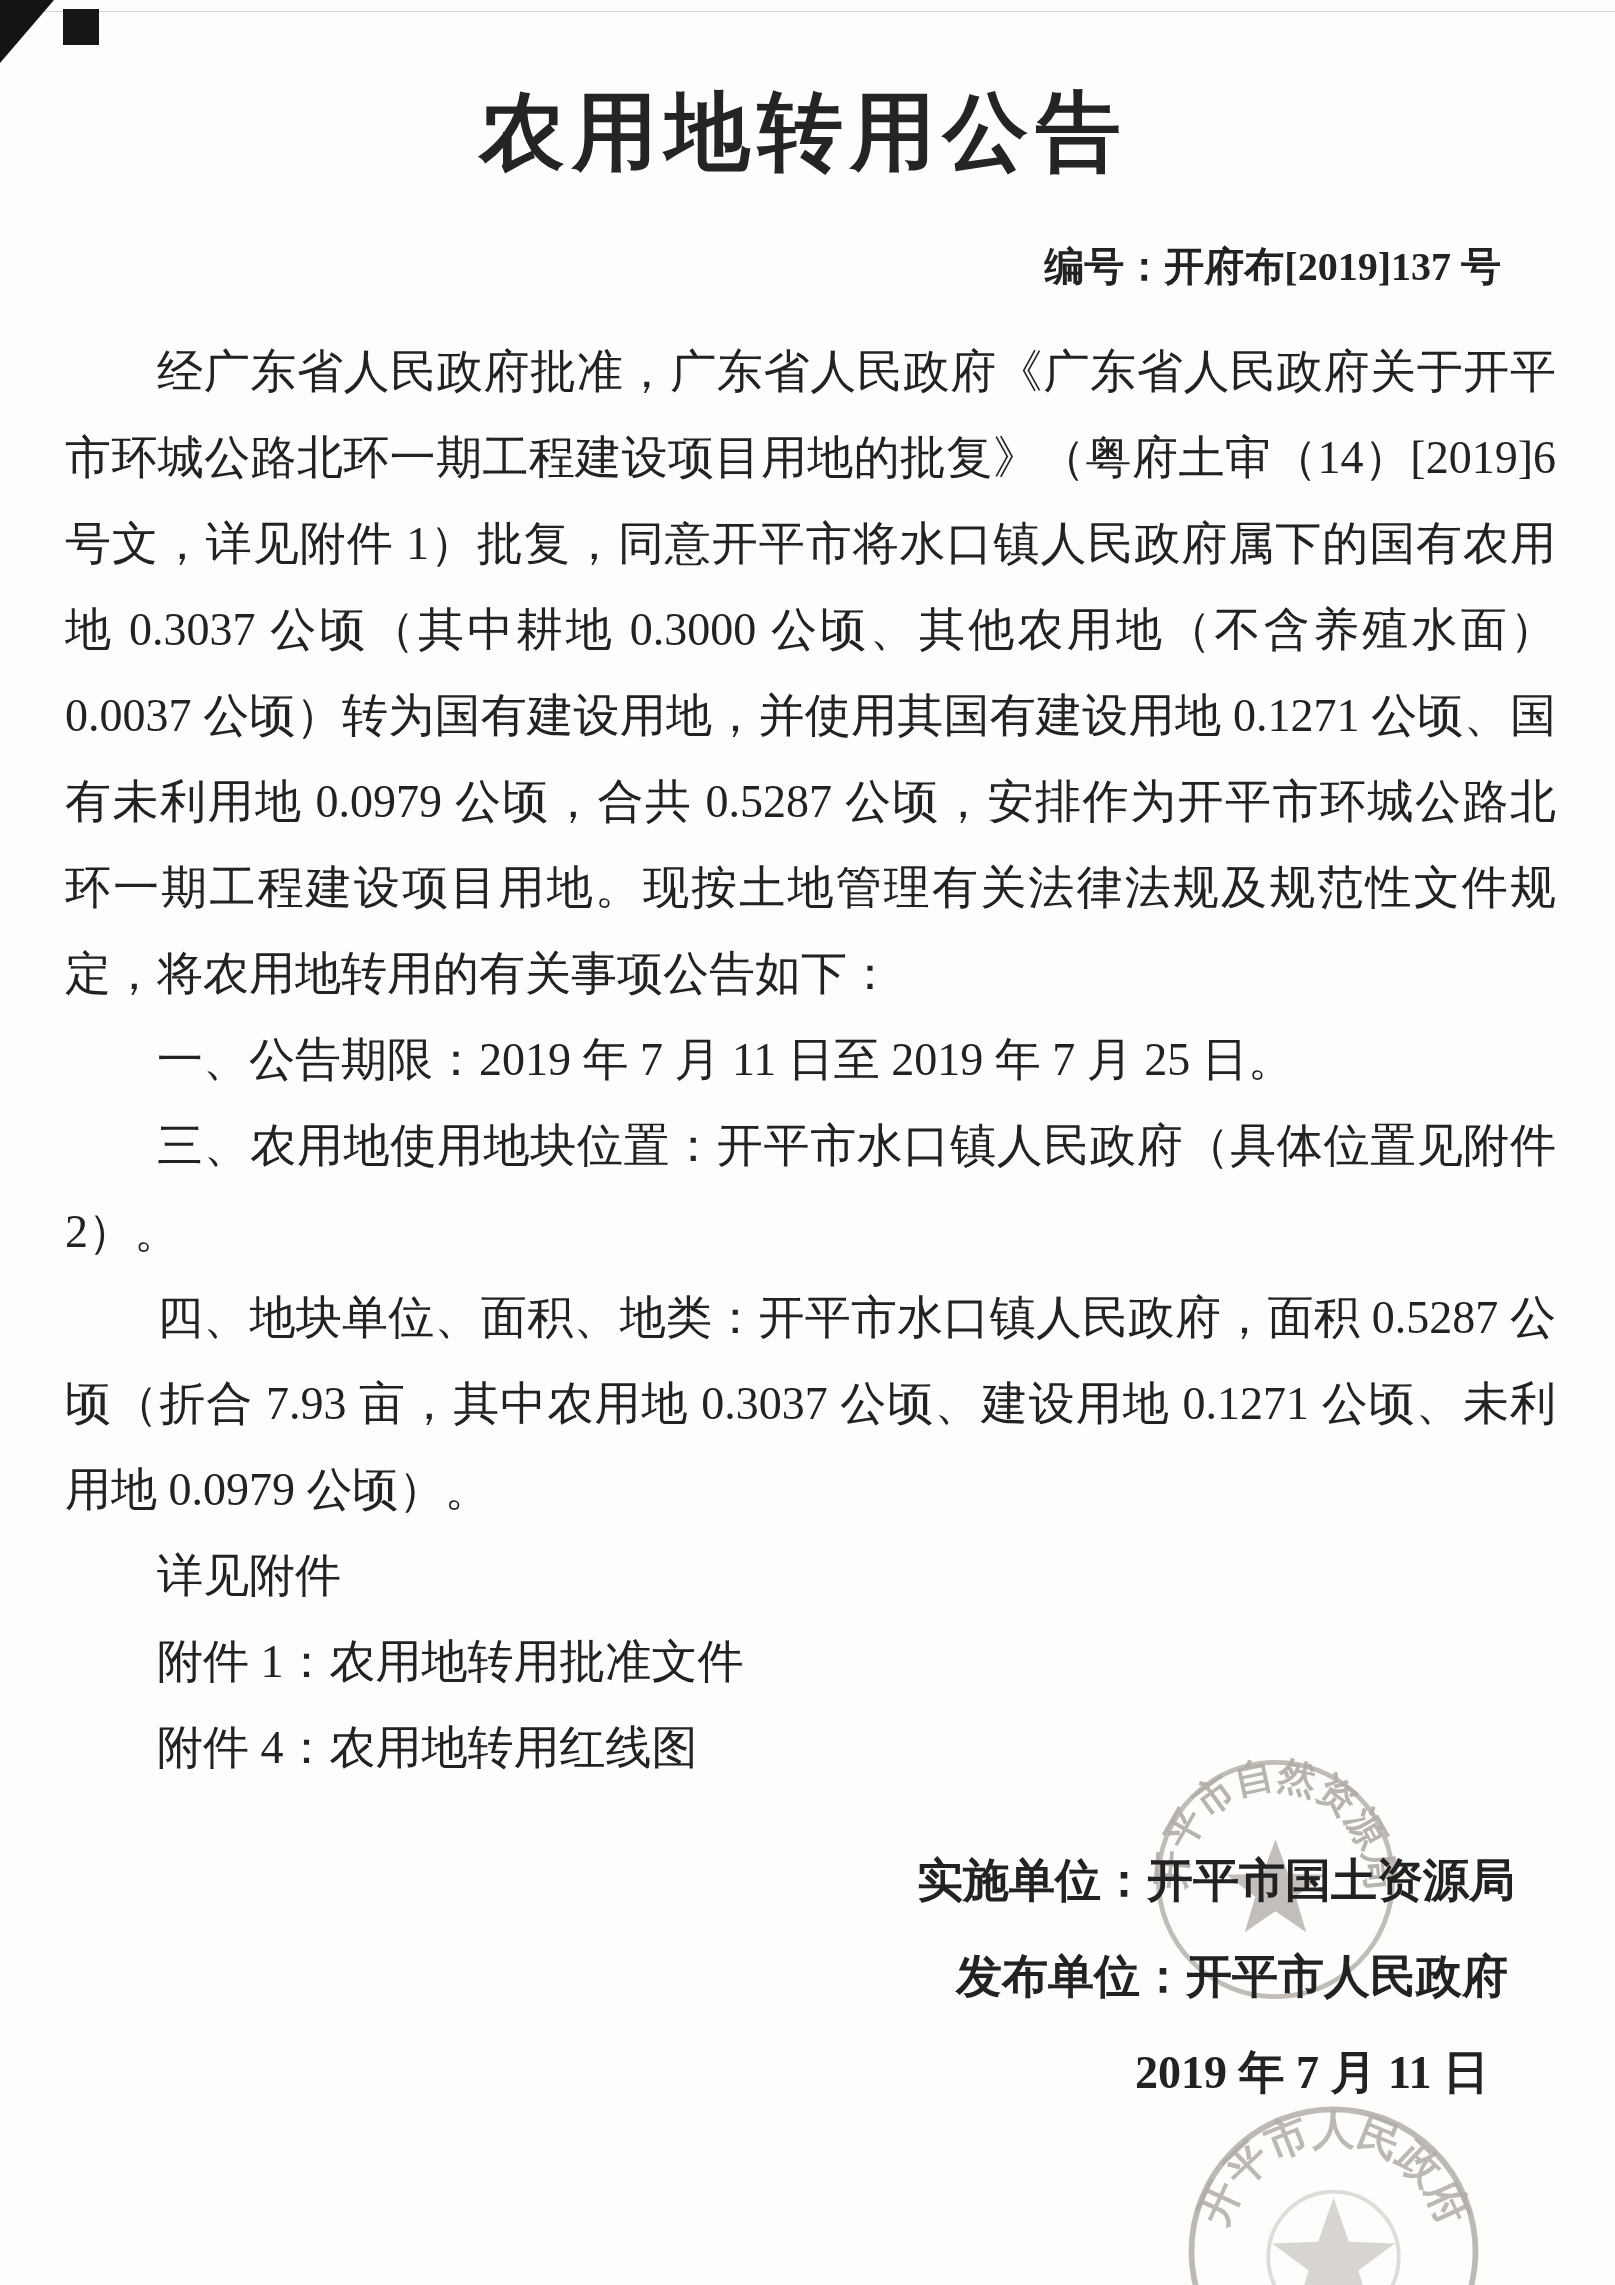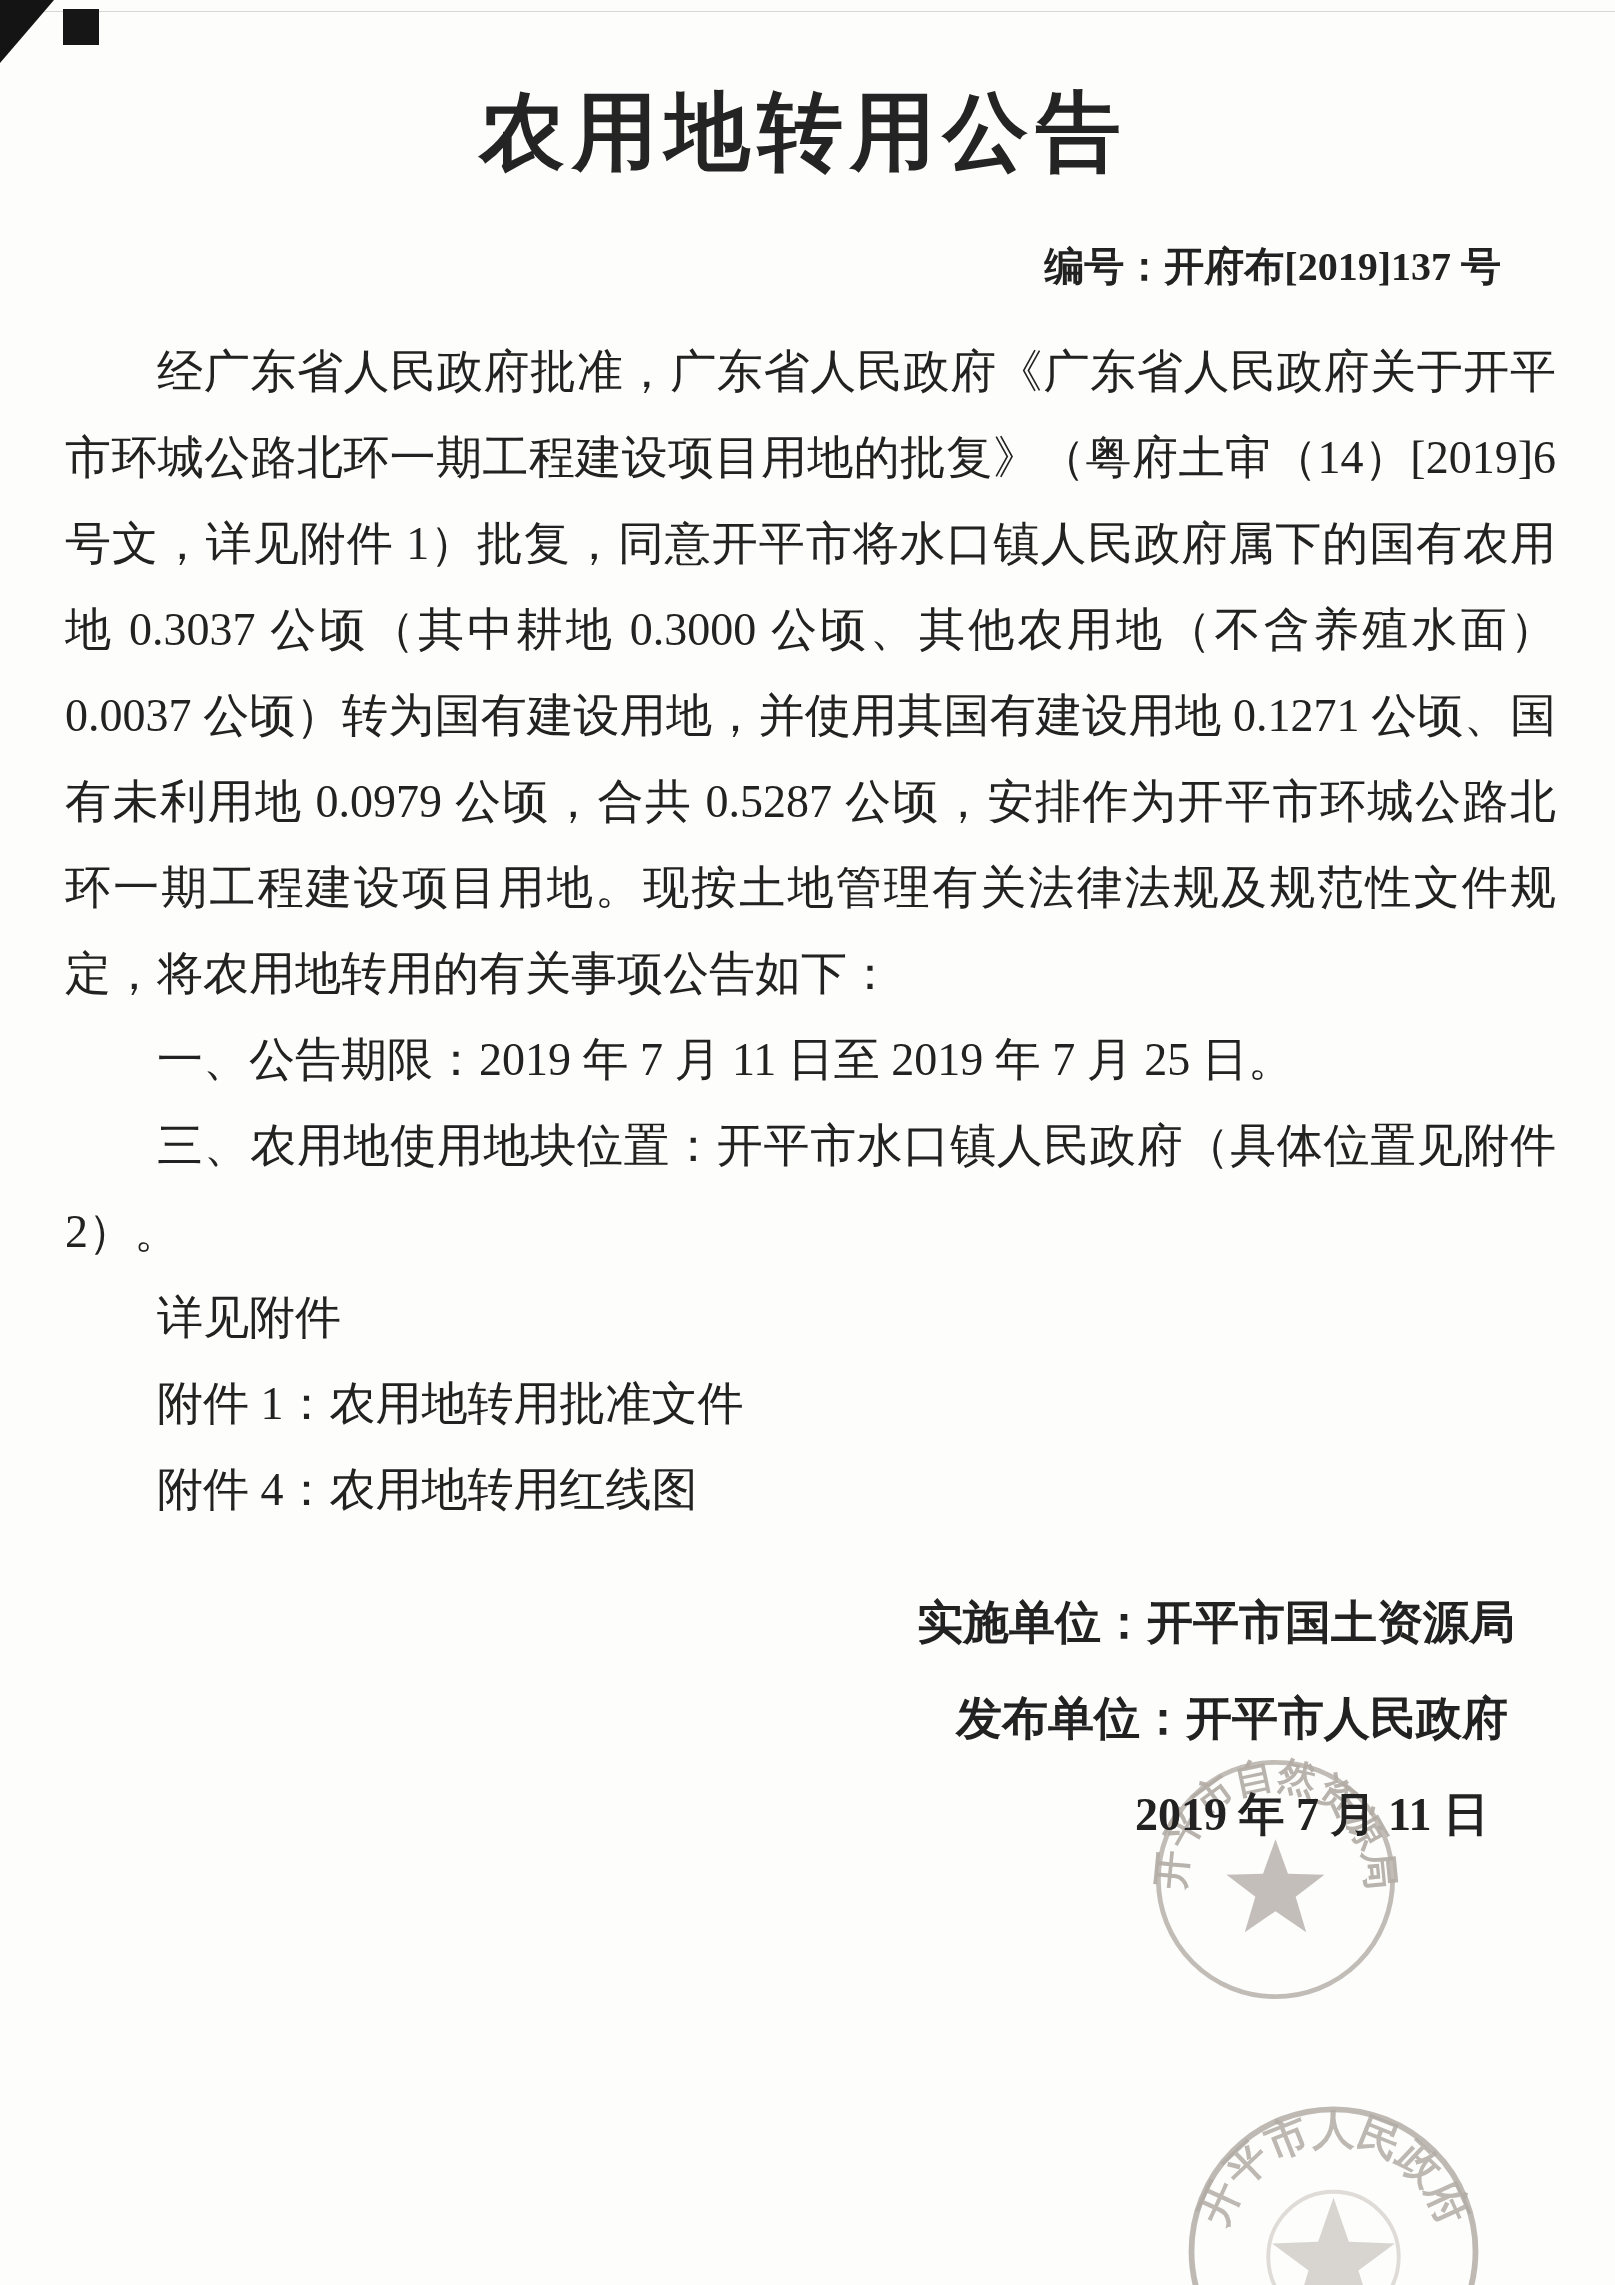--- a/index.html
+++ b/index.html
@@ -104,20 +104,21 @@
 
   <div class="content">
     <h1 class="title">农用地转用公告</h1>
 
     <div class="doc-number">编号：开府布[2019]137 号</div>
 
     <div class="body-text">
       <p>经广东省人民政府批准，广东省人民政府《广东省人民政府关于开平市环城公路北环一期工程建设项目用地的批复》（粤府土审（14）[2019]6 号文，详见附件 1）批复，同意开平市将水口镇人民政府属下的国有农用地 0.3037 公顷（其中耕地 0.3000 公顷、其他农用地（不含养殖水面）0.0037 公顷）转为国有建设用地，并使用其国有建设用地 0.1271 公顷、国有未利用地 0.0979 公顷，合共 0.5287 公顷，安排作为开平市环城公路北环一期工程建设项目用地。现按土地管理有关法律法规及规范性文件规定，将农用地转用的有关事项公告如下：</p>
       <p>一、公告期限：2019 年 7 月 11 日至 2019 年 7 月 25 日。</p>
       <p>三、农用地使用地块位置：开平市水口镇人民政府（具体位置见附件 2）。</p>
+      <p>四、地块单位、面积、地类：开平市水口镇人民政府，面积 0.5287 公顷（折合 7.93 亩，其中农用地 0.3037 公顷、建设用地 0.1271 公顷、未利用地 0.0979 公顷）。</p>
       <p>详见附件</p>
       <p>附件 1：农用地转用批准文件</p>
       <p>附件 4：农用地转用红线图</p>
     </div>
 
     <div class="footer-line implement">实施单位：开平市国土资源局</div>
     <div class="footer-line publish">发布单位：开平市人民政府</div>
     <div class="footer-line date">2019 年 7 月 11 日</div>
   </div>
 

